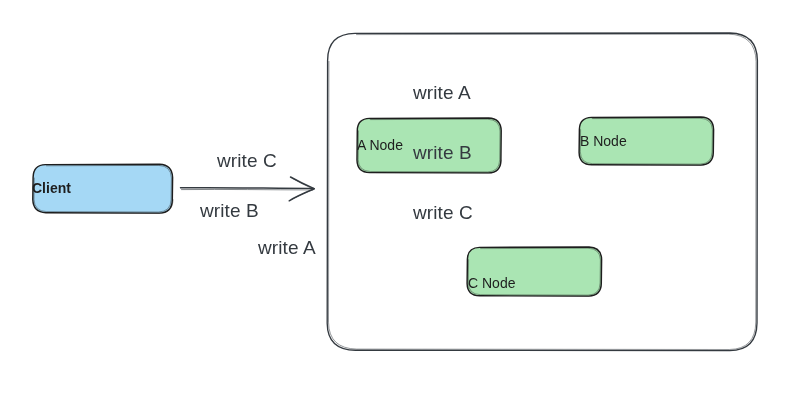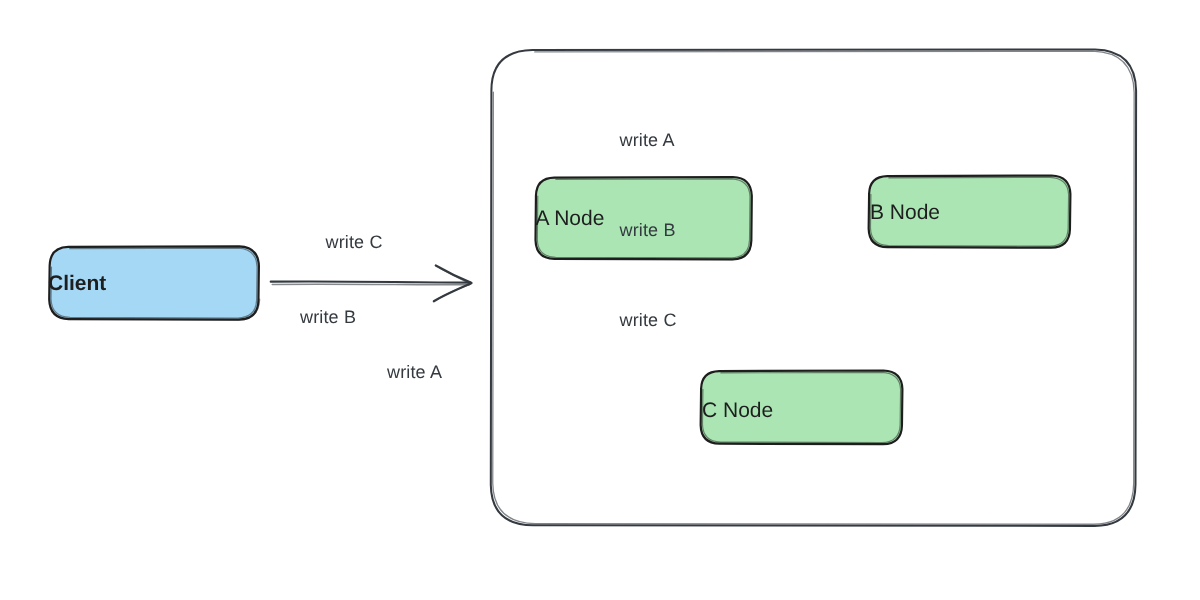--- a/index.html
+++ b/index.html
@@ -22,21 +22,21 @@
   #sketch {
     position: absolute;
     left: 0;
     top: 0;
     width: 800px;
     height: 400px;
   }
   .lbl {
     position: absolute;
     color: #343a40;
-    font-size: 12px;
+    font-size: 19px;
     line-height: 20px;
     white-space: pre;
     letter-spacing: 0.1px;
   }
   .node-label {
     position: absolute;
     display: flex;
     flex-direction: column;
     align-items: flex-start;
     justify-content: center;
@@ -47,21 +47,21 @@
     text-align: center;
     pointer-events: none;
   }
   
   #client-box {
     left: 32px; top: 164px; width: 141px; height: 49px; font-weight: bold;
   }
   
   #a-node-label  { left: 357px; top: 118px; width: 144px; height: 55px; }
   #b-node-label  { left: 580px; top: 117px; width: 131px; height: 48px; }
-  #c-node-label  { left: 468px; top: 249px; width: 121px; height: 49px; }
+  #c-node-label  { left: 468px; top: 259px; width: 121px; height: 49px; }
   
   #write-c-label { left: 217px; top: 151px; }
   #write-b-label { left: 200px; top: 201px; }
   #write-a-label { left: 258px; top: 238px; }
   #ops-list      { left: 413px; top: 43px; }
 </style>
 </head>
 <body>
 
 <div id="canvas">

